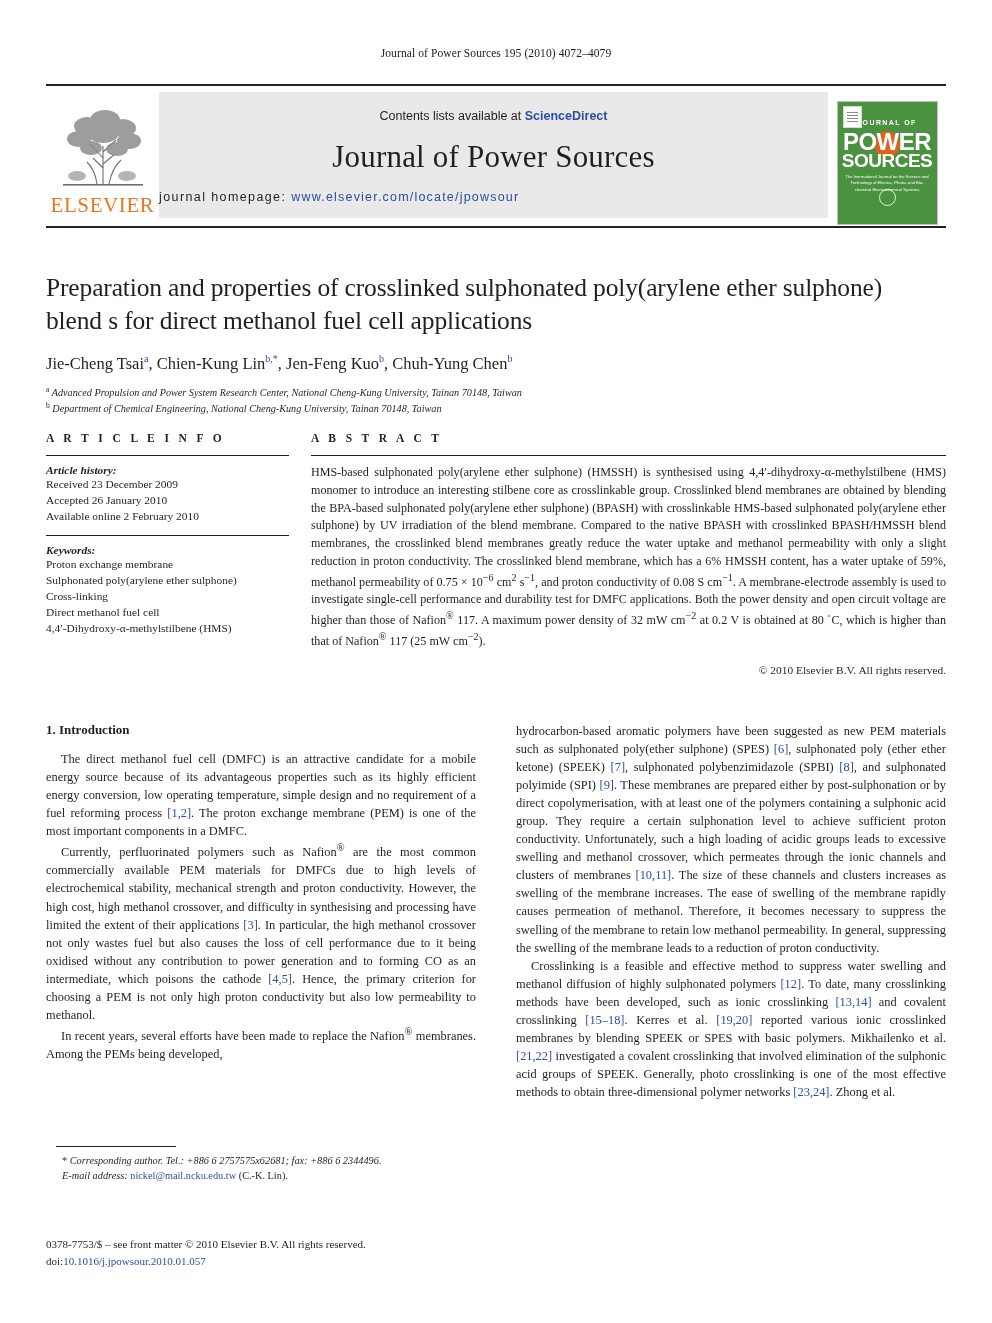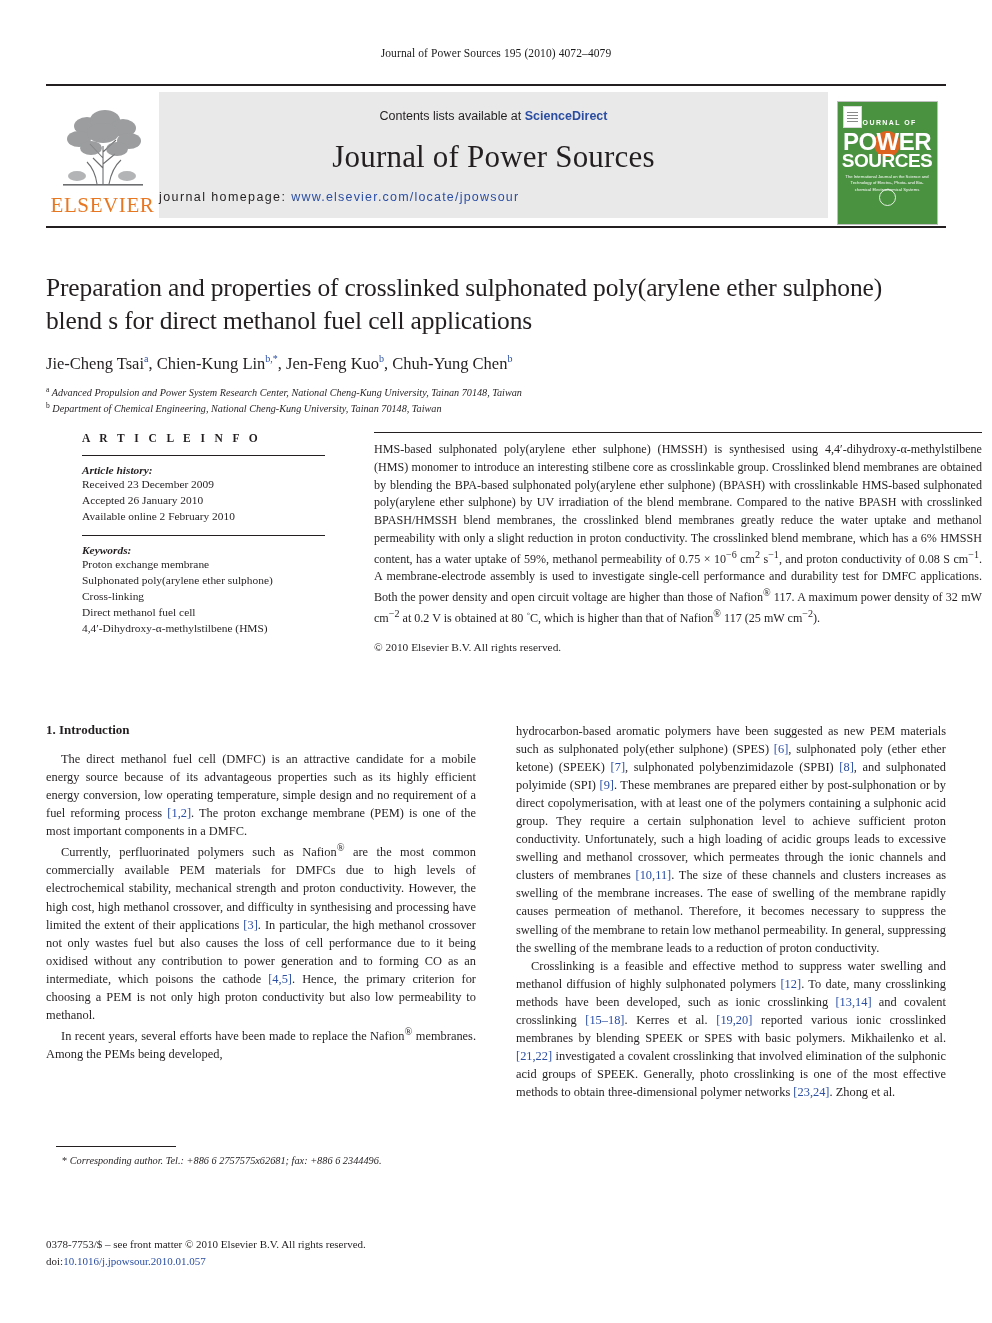--- a/index.html
+++ b/index.html
@@ -205,22 +205,21 @@
     color: #231f20;
   }
   .affil sup { font-style: normal; font-size: 7.5px; }
 
   
   .info-abstract {
     position: absolute;
     left: 46px; top: 432px;
     width: 900px;
     display: flex;
-    gap: 49px;
-    margin-left: 36px;
+    gap: 22px;
   }
   .col-info { width: 243px; flex: 0 0 243px; }
   .col-abstract { flex: 1 1 auto; }
   .sec-head {
     font-family: "Liberation Serif", serif;
     font-weight: bold;
     font-size: 11.5px;
     letter-spacing: 3.4px;
     color: #231f20;
     margin-bottom: 11px;
@@ -244,20 +243,21 @@
     font-family: "Liberation Serif", serif;
     font-size: 12.1px;
     line-height: 1.47;
     text-align: justify;
     color: #231f20;
     hyphens: none;
   }
   .copyright {
     font-family: "Liberation Serif", serif;
     font-size: 11.4px;
+    text-align: right;
     margin-top: 13px;
     color: #231f20;
   }
 
   
   .body-cols {
     position: absolute;
     left: 46px; top: 722px;
     width: 900px;
     display: flex;
@@ -393,20 +393,21 @@
       <div class="rule-thin"></div>
       <div class="info-label">Keywords:</div>
       <div class="info-line">Proton exchange membrane</div>
       <div class="info-line">Sulphonated poly(arylene ether sulphone)</div>
       <div class="info-line">Cross-linking</div>
       <div class="info-line">Direct methanol fuel cell</div>
       <div class="info-line">4,4′-Dihydroxy-α-methylstilbene (HMS)</div>
     </div>
 
     <div class="col-abstract">
+      <div class="sec-head">A B S T R A C T</div>
       <div class="rule-full"></div>
       <div class="abstract-body">HMS-based sulphonated poly(arylene ether sulphone) (HMSSH) is synthesised using 4,4′-dihydroxy-α-methylstilbene (HMS) monomer to introduce an interesting stilbene core as crosslinkable group. Crosslinked blend membranes are obtained by blending the BPA-based sulphonated poly(arylene ether sulphone) (BPASH) with crosslinkable HMS-based sulphonated poly(arylene ether sulphone) by UV irradiation of the blend membrane. Compared to the native BPASH with crosslinked BPASH/HMSSH blend membranes, the crosslinked blend membranes greatly reduce the water uptake and methanol permeability with only a slight reduction in proton conductivity. The crosslinked blend membrane, which has a 6% HMSSH content, has a water uptake of 59%, methanol permeability of 0.75 × 10<sup>−6</sup> cm<sup>2</sup> s<sup>−1</sup>, and proton conductivity of 0.08 S cm<sup>−1</sup>. A membrane-electrode assembly is used to investigate single-cell performance and durability test for DMFC applications. Both the power density and open circuit voltage are higher than those of Nafion<sup>®</sup> 117. A maximum power density of 32 mW cm<sup>−2</sup> at 0.2 V is obtained at 80 <sup>◦</sup>C, which is higher than that of Nafion<sup>®</sup> 117 (25 mW cm<sup>−2</sup>).</div>
       <div class="copyright">© 2010 Elsevier B.V. All rights reserved.</div>
     </div>
 
   </div>
 
   <div class="body-cols">
 
     <div class="bcol">
@@ -419,20 +420,24 @@
     <div class="bcol">
       <p class="para noindent">hydrocarbon-based aromatic polymers have been suggested as new PEM materials such as sulphonated poly(ether sulphone) (SPES) <span class="ref">[6]</span>, sulphonated poly (ether ether ketone) (SPEEK) <span class="ref">[7]</span>, sulphonated polybenzimidazole (SPBI) <span class="ref">[8]</span>, and sulphonated polyimide (SPI) <span class="ref">[9]</span>. These membranes are prepared either by post-sulphonation or by direct copolymerisation, with at least one of the polymers containing a sulphonic acid group. They require a certain sulphonation level to achieve sufficient proton conductivity. Unfortunately, such a high loading of acidic groups leads to excessive swelling and methanol crossover, which permeates through the ionic channels and clusters of membranes <span class="ref">[10,11]</span>. The size of these channels and clusters increases as swelling of the membrane increases. The ease of swelling of the membrane rapidly causes permeation of methanol. Therefore, it becomes necessary to suppress the swelling of the membrane to retain low methanol permeability. In general, suppressing the swelling of the membrane leads to a reduction of proton conductivity.</p>
       <p class="para">Crosslinking is a feasible and effective method to suppress water swelling and methanol diffusion of highly sulphonated polymers <span class="ref">[12]</span>. To date, many crosslinking methods have been developed, such as ionic crosslinking <span class="ref">[13,14]</span> and covalent crosslinking <span class="ref">[15–18]</span>. Kerres et al. <span class="ref">[19,20]</span> reported various ionic crosslinked membranes by blending SPEEK or SPES with basic polymers. Mikhailenko et al. <span class="ref">[21,22]</span> investigated a covalent crosslinking that involved elimination of the sulphonic acid groups of SPEEK. Generally, photo crosslinking is one of the most effective methods to obtain three-dimensional polymer networks <span class="ref">[23,24]</span>. Zhong et al.</p>
     </div>
 
   </div>
 
   <div class="footnote-area">
     <div class="fn-rule"></div>
     <div class="fn-line">* <em>Corresponding author. Tel.: +886 6 2757575x62681; fax: +886 6 2344496.</em></div>
+    <div class="fn-line">
+      <em>E-mail address:</em>
+      <span class="link-blue">nickel@mail.ncku.edu.tw</span><span> (C.-K. Lin).</span>
+    </div>
   </div>
 
   <div class="issn-block">
     <div>0378-7753/$ – see front matter © 2010 Elsevier B.V. All rights reserved.</div>
     <div><span>doi:</span><span class="link-blue">10.1016/j.jpowsour.2010.01.057</span></div>
   </div>
 
 </div>
 
 </body></html>

